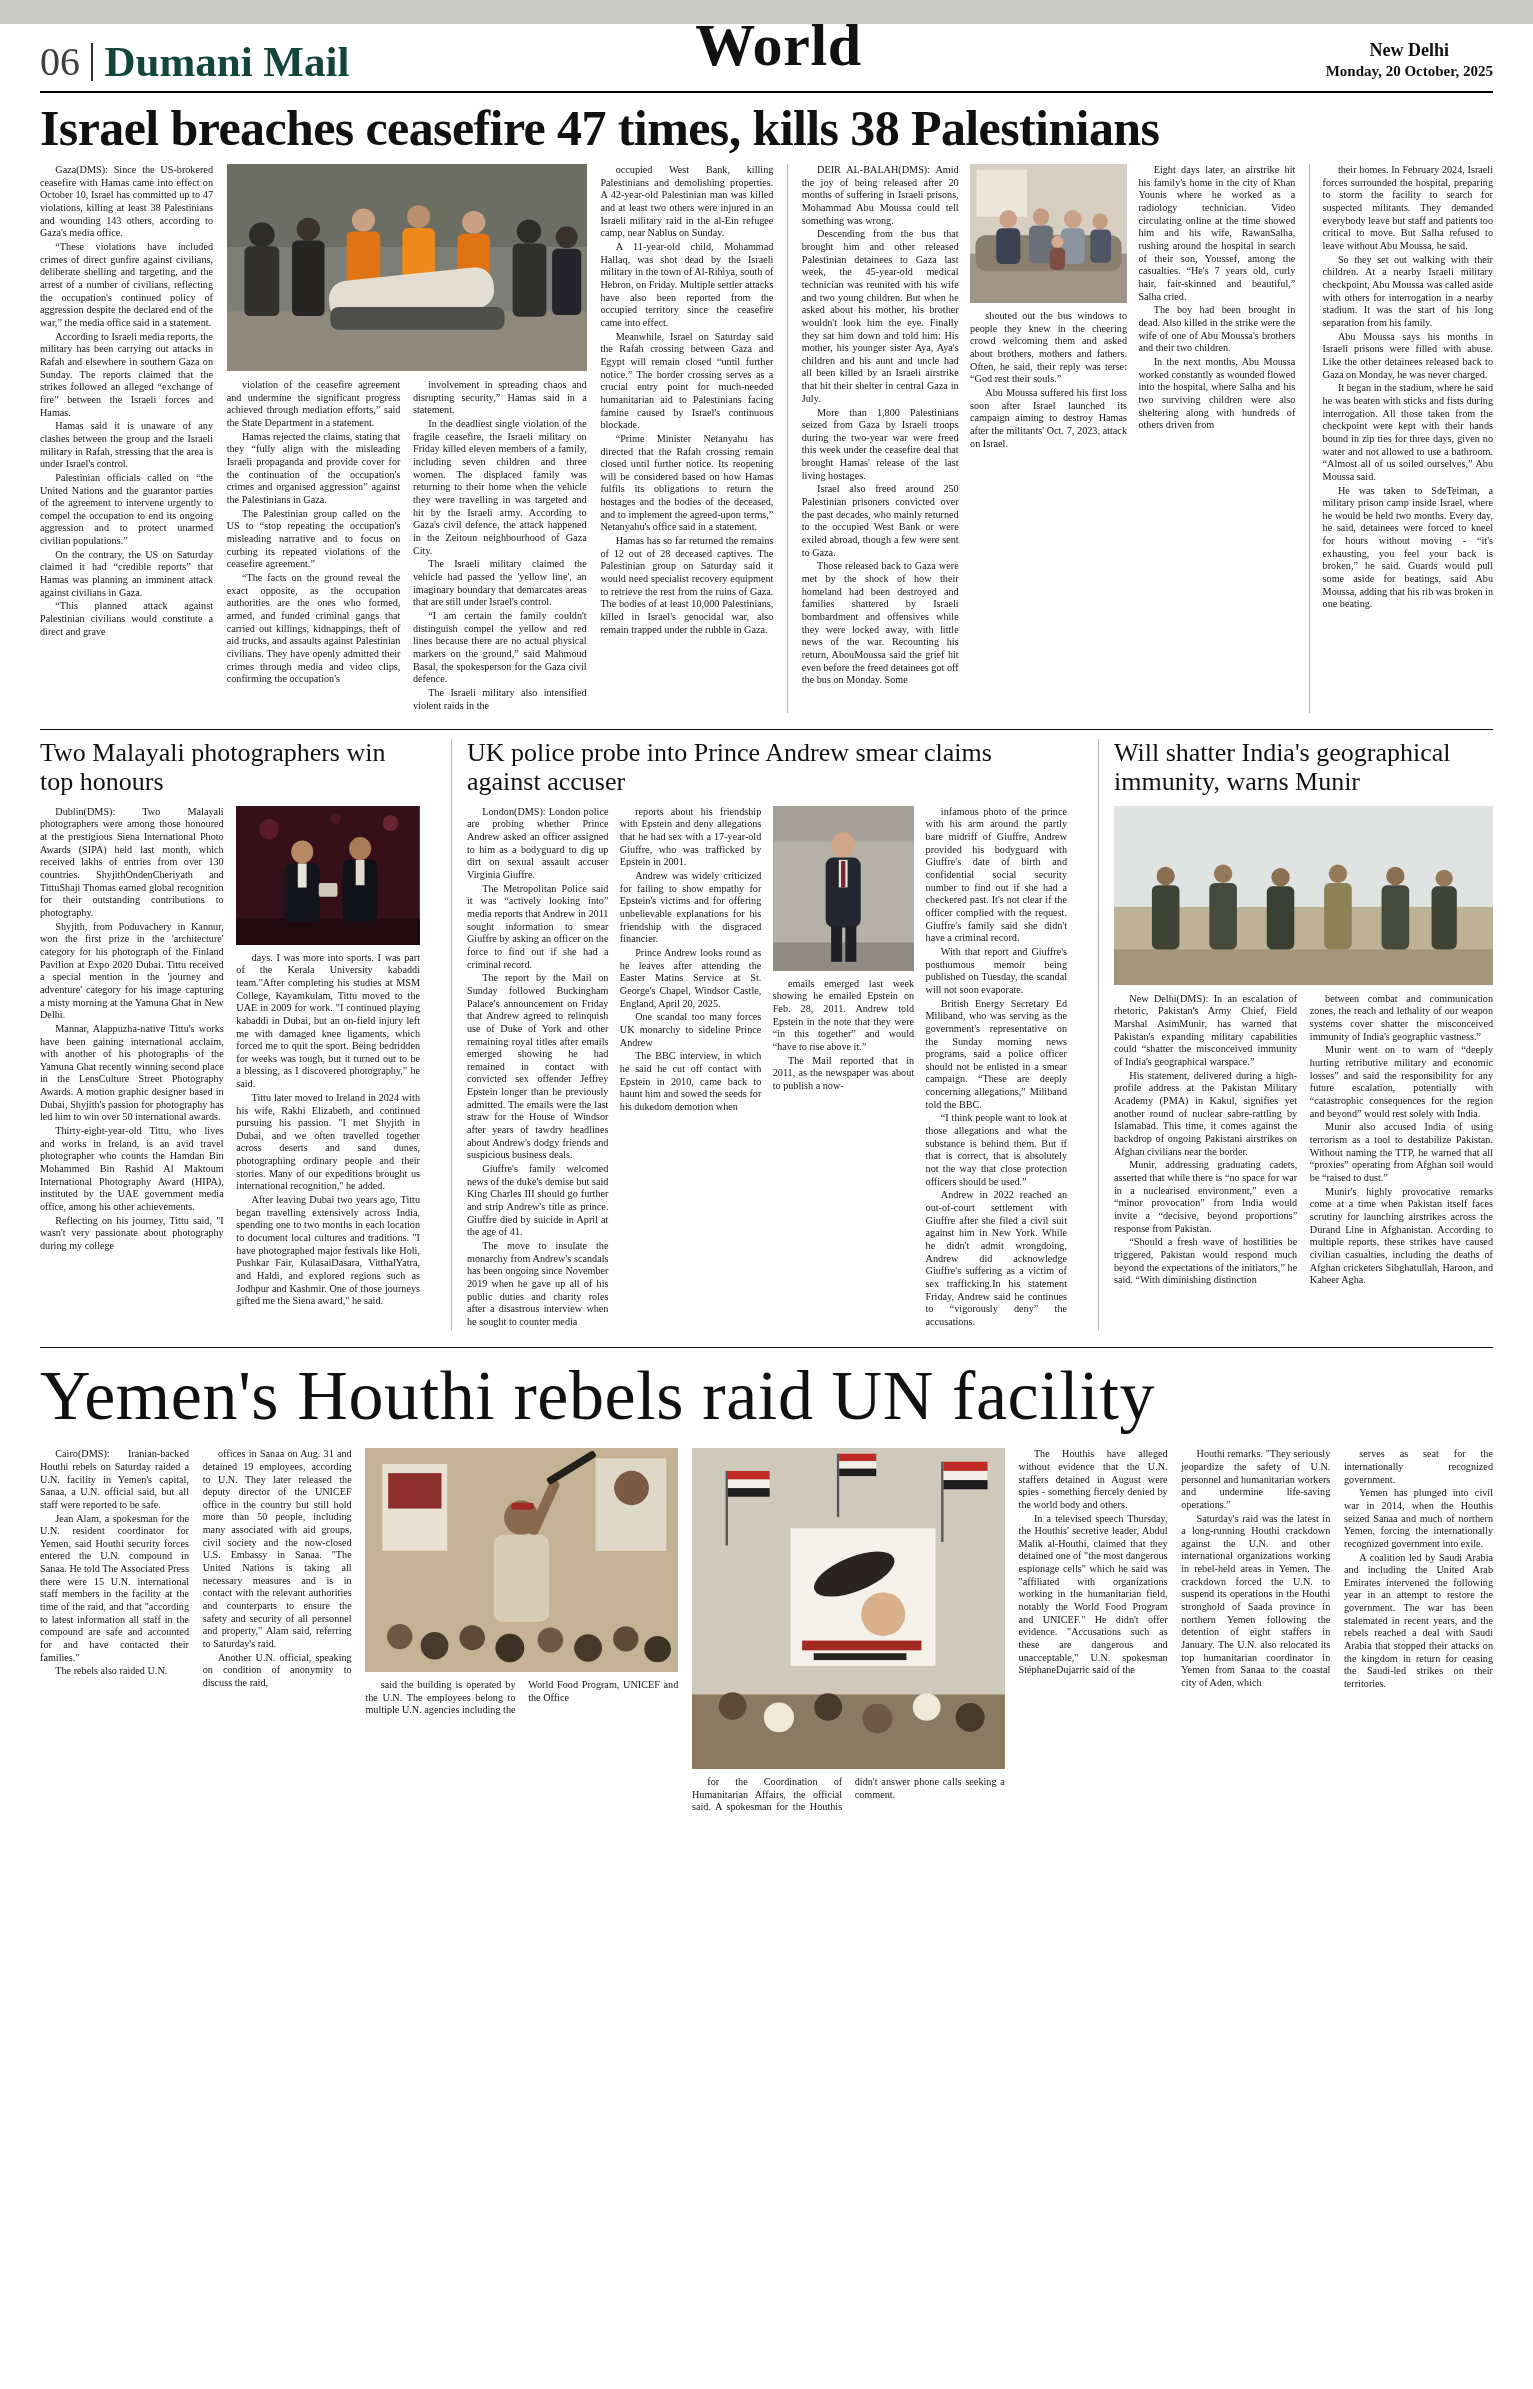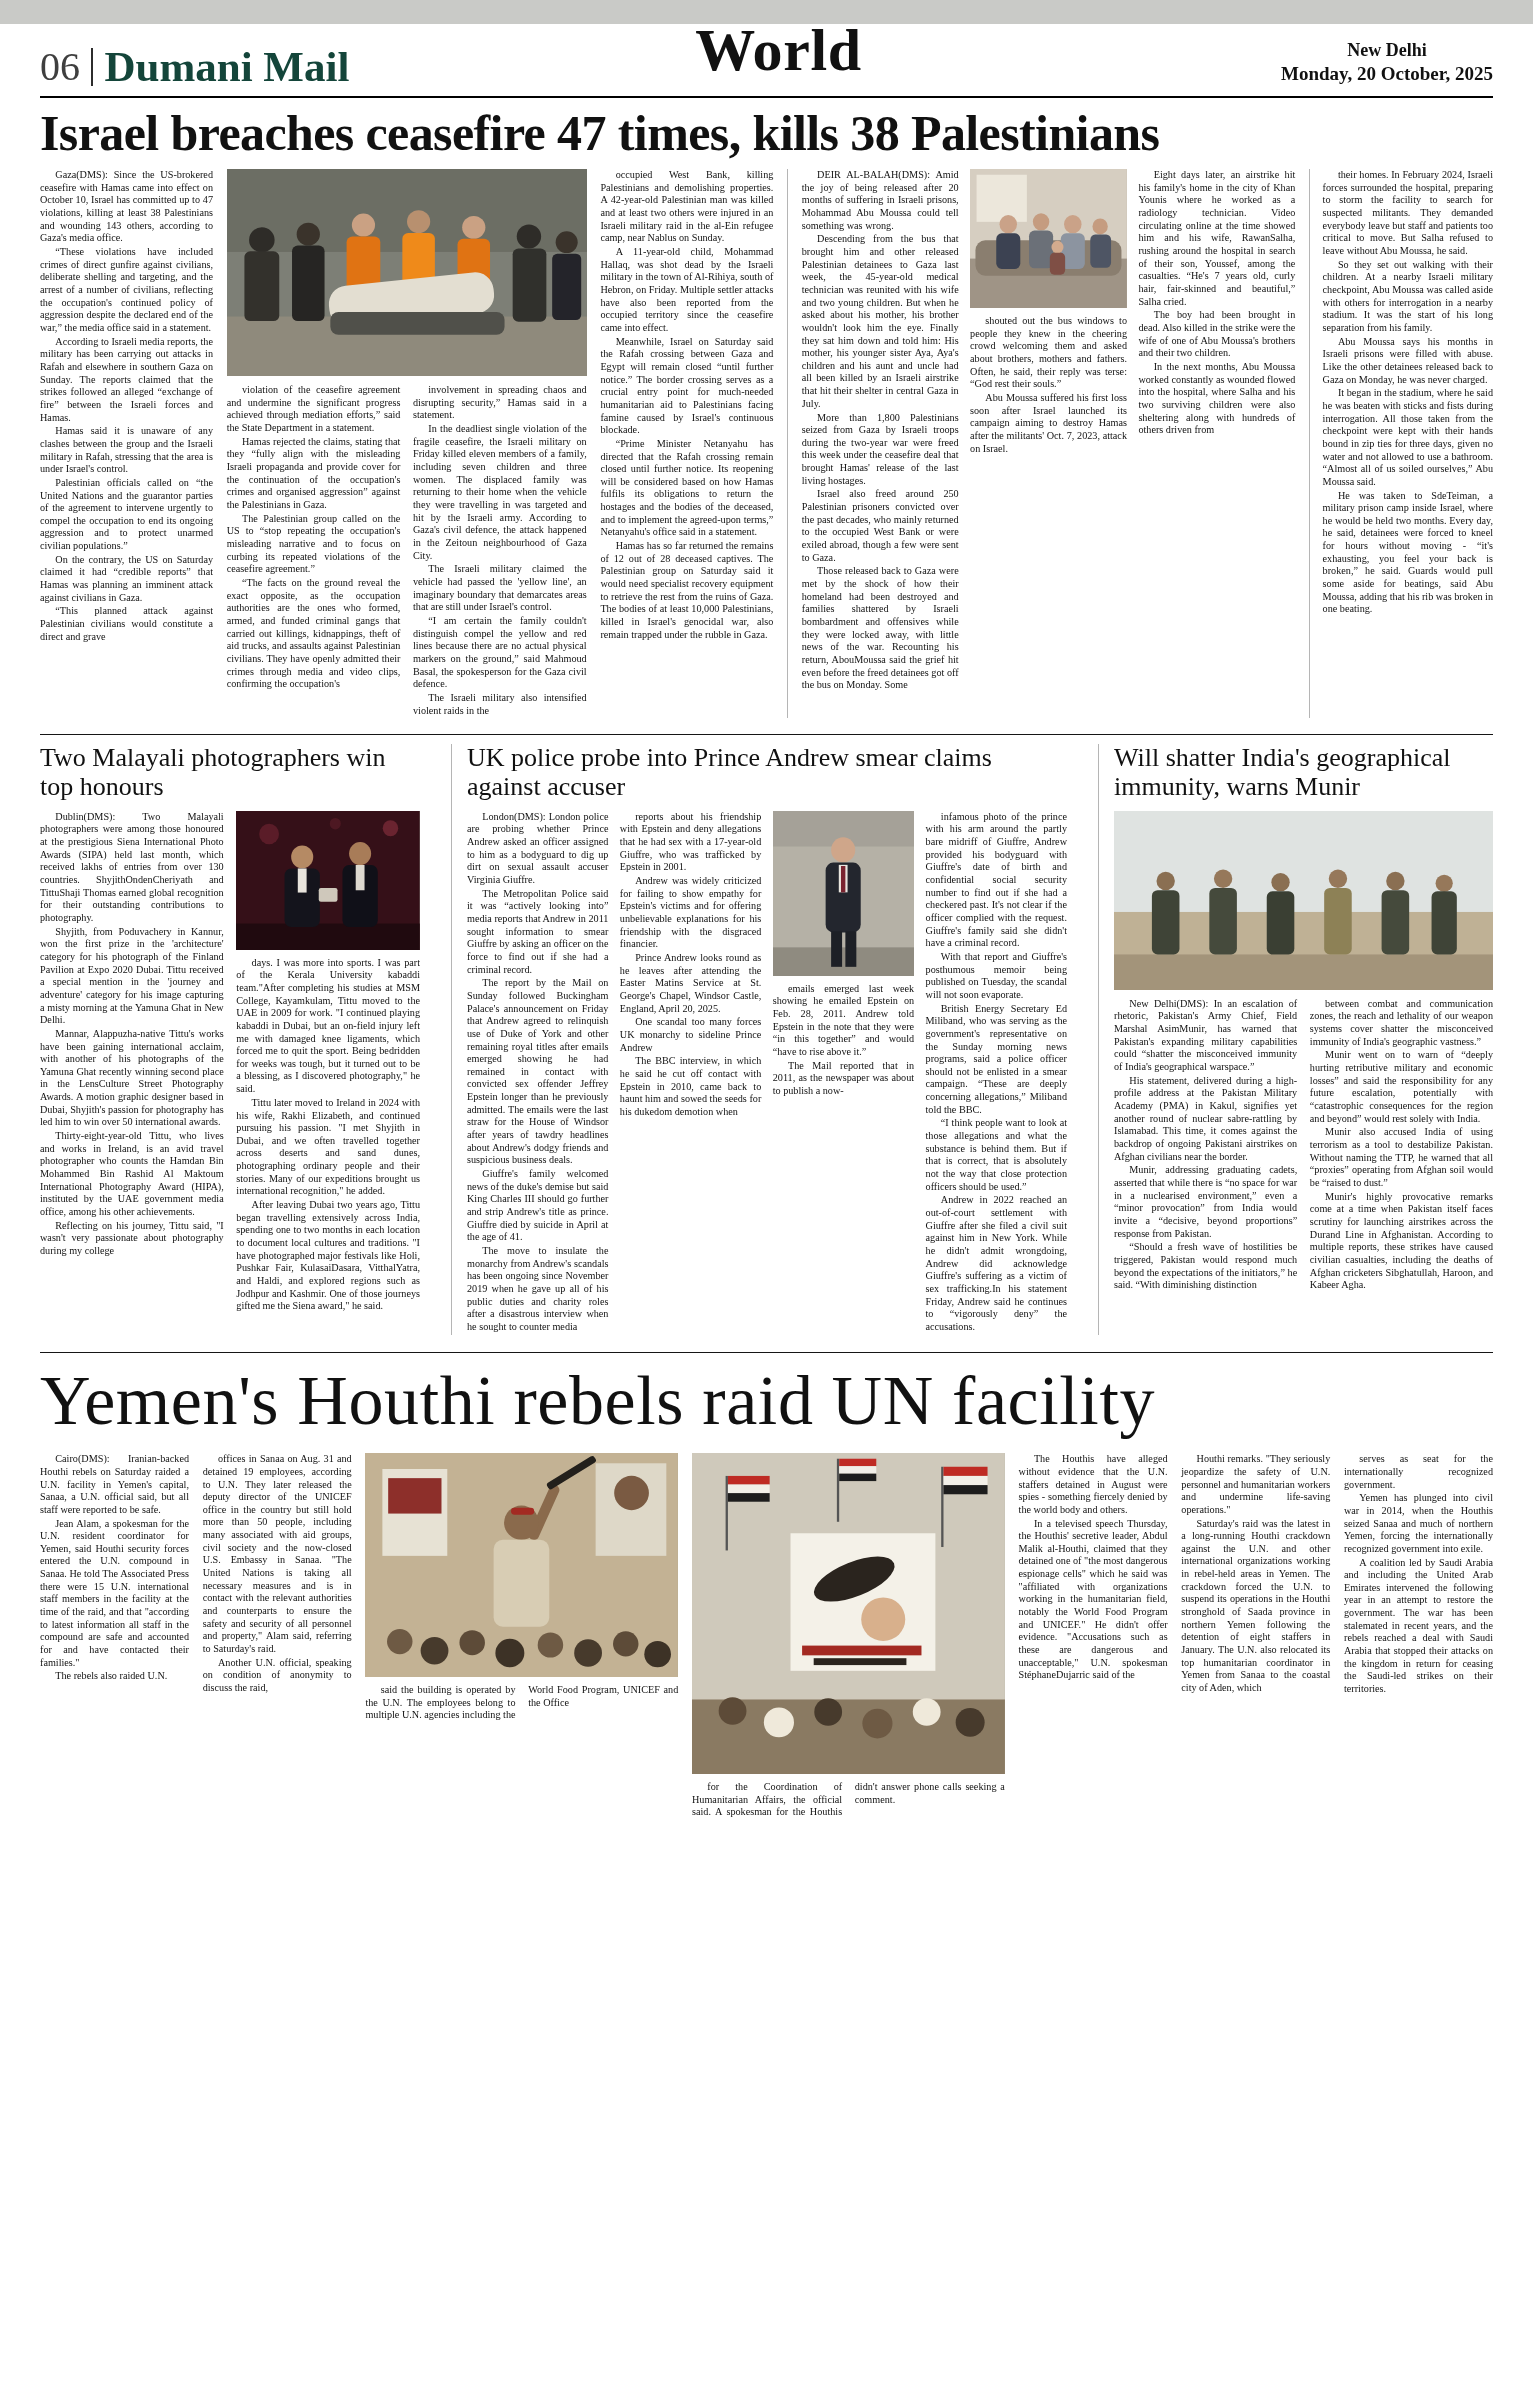--- a/index.html
+++ b/index.html
@@ -10,21 +10,21 @@
 
   
   .header { display:flex; justify-content:space-between; align-items:flex-end; padding:15px 0 8px; border-bottom:2.9px solid #000; position:relative; }
   .brand { display:flex; align-items:center; gap:11.4px; }
   .page-num { font-size:40px; color:#3f3f3f; line-height:.9; }
   .brand-divider { width:1.7px; height:38px; background:#2c2c2c; }
   .masthead { font-size:43px; font-weight:700; color:#14453a; line-height:.95; }
   .section-title { position:absolute; left:50%; transform:translateX(-50%); bottom:20px; font-size:60px; font-weight:700; letter-spacing:0.6px; line-height:.85;margin-left:12px; }
   .edition { text-align:center; line-height:1.25; padding-bottom:2.3px; }
   .edition .city { font-size:18px; font-weight:700; }
-  .edition .date { font-size:19px; font-weight:700; }
+  .edition .date { font-size:15px; font-weight:700; }
 
   
   .main-headline { font-size:50px; font-weight:700; letter-spacing:-0.6px; line-height:1.02; padding:10.3px 0 8px; }
   .father-headline { font-size:27px; font-weight:700; line-height:1.06; margin-bottom:9.2px; }
   .sub-headline { font-size:26px; font-weight:400; line-height:1.1; margin-bottom:9.2px; }
   .yemen-headline { font-size:70px; font-weight:400; letter-spacing:0.6px; line-height:1; margin:8px 0 17px; }
 
   
   .para { font-size:10.2px; line-height:1.24; text-align:justify; text-indent:1.5em; margin-bottom:1.1px; hyphens:auto; }
   .col { min-width:0; }

